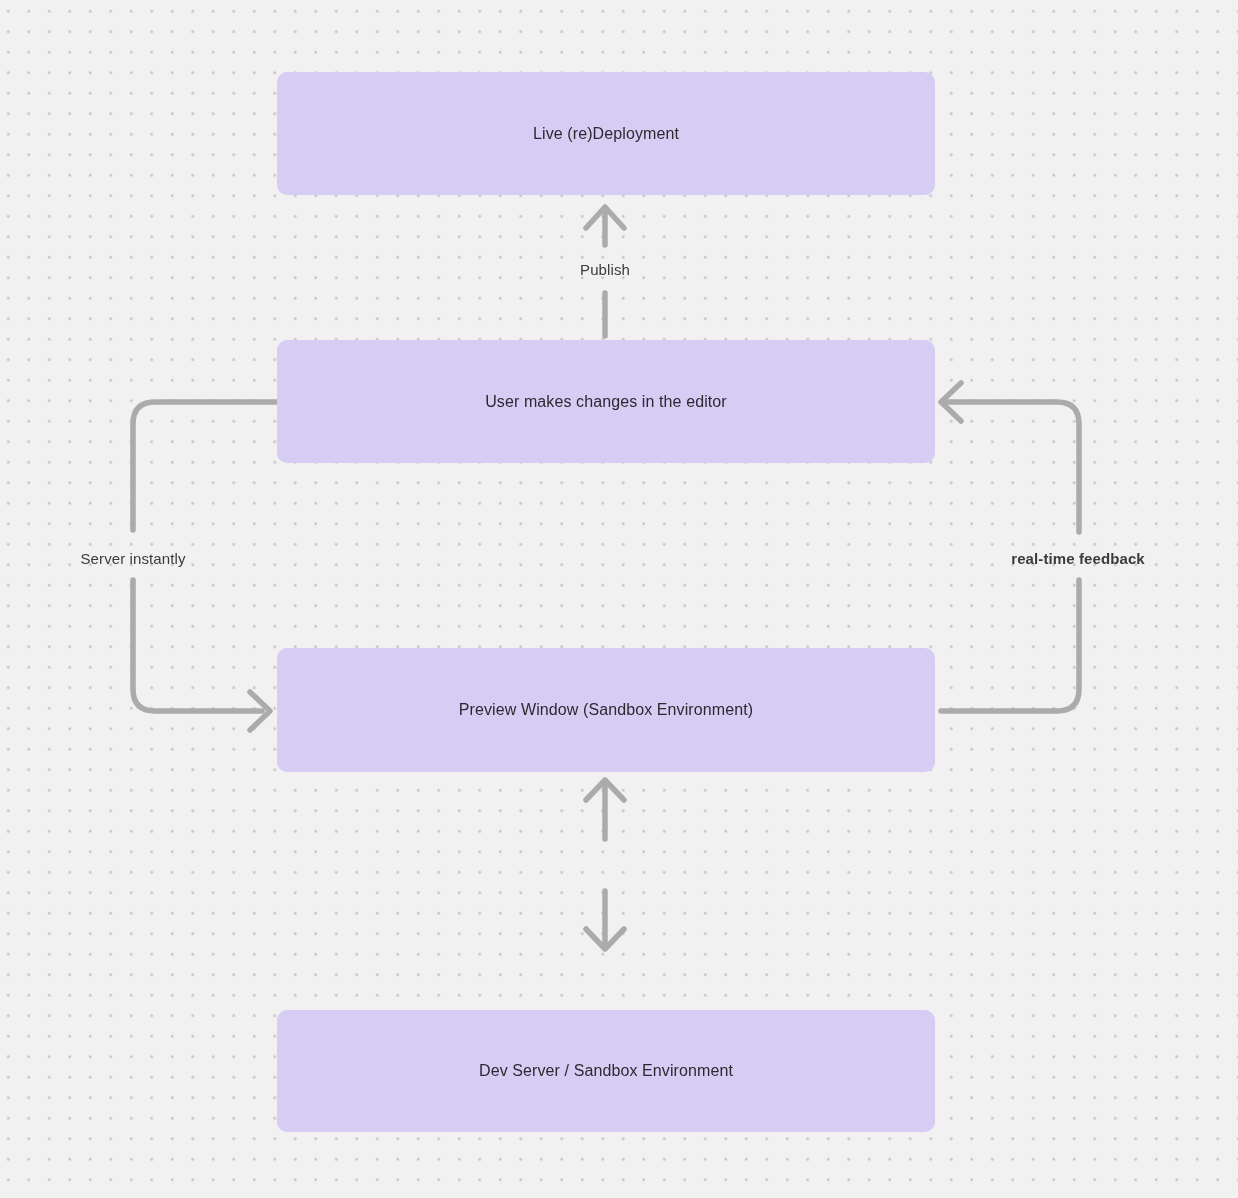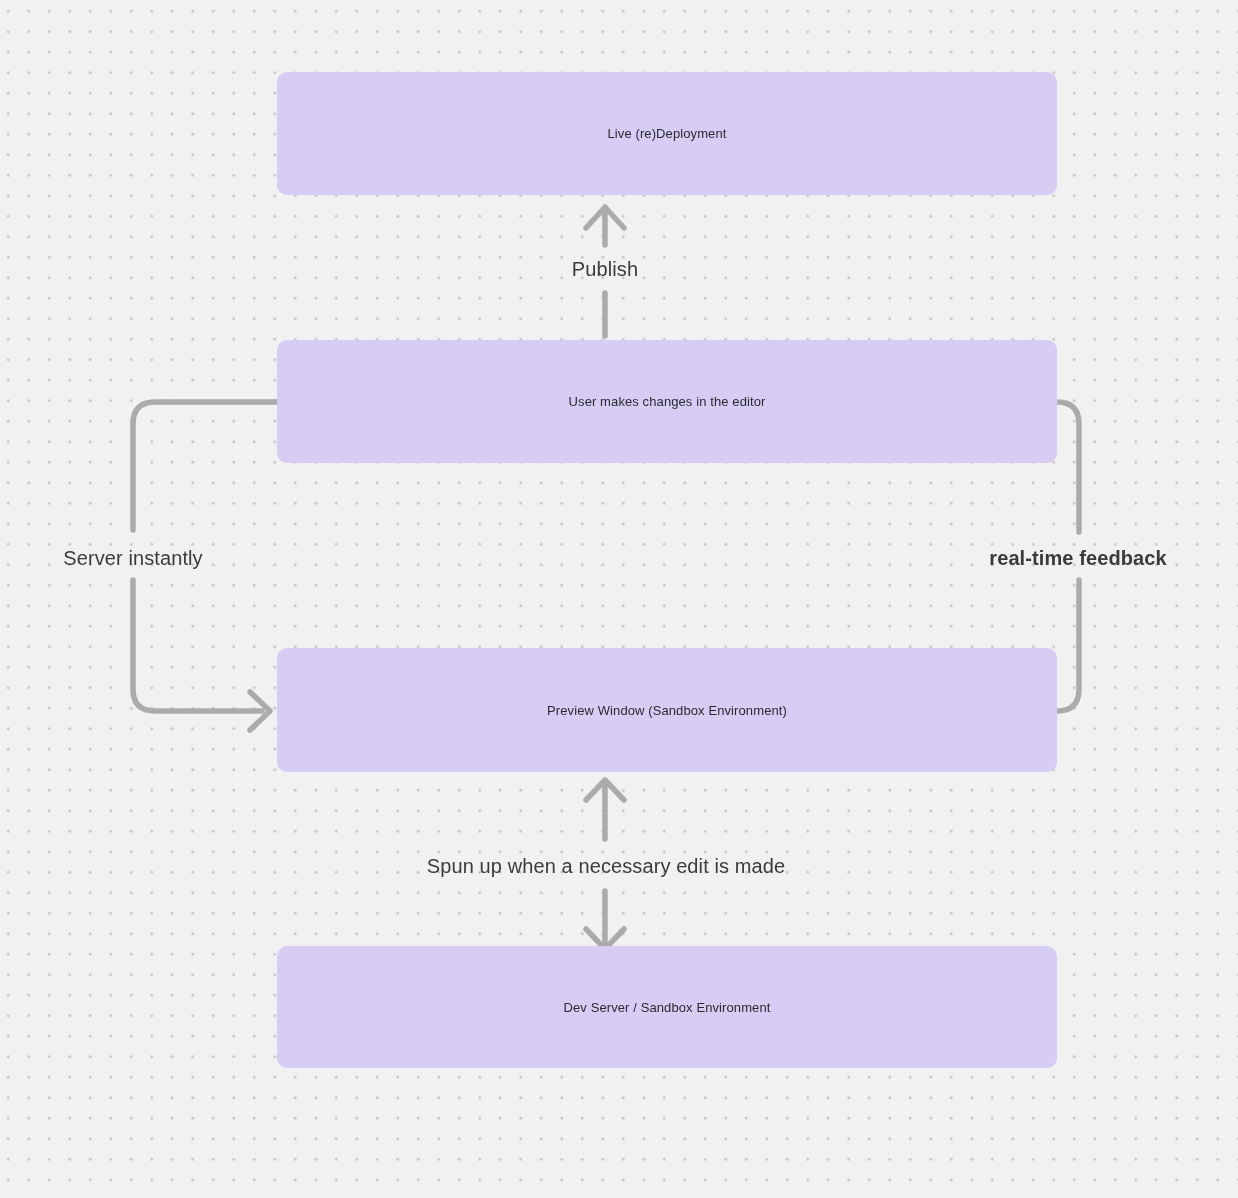--- a/index.html
+++ b/index.html
@@ -29,42 +29,42 @@
   svg.edges path {
     fill: none;
     stroke: #ababab;
     stroke-width: 5.5;
     stroke-linecap: round;
     stroke-linejoin: round;
   }
   .node {
     position: absolute;
     left: 277px;
-    width: 780px;
+    width: 658px;
     height: 123px;
     background: #d7cdf4;
     border-radius: 10px;
     display: flex;
     align-items: center;
     justify-content: center;
     color: #2a2a31;
-    font-size: 13px;
+    font-size: 16px;
     letter-spacing: 0.1px;
     cursor: default;
   }
   #node-live    { top: 72px; }
   #node-user    { top: 340px; }
   #node-preview { top: 648px; height: 124px; }
-  #node-dev     { top: 946px; height: 122px; }
+  #node-dev     { top: 1010px; height: 122px; }
   .edge-label {
     position: absolute;
     transform: translate(-50%, -50%);
     white-space: nowrap;
     color: #3b3b3e;
-    font-size: 20px;
+    font-size: 15px;
     letter-spacing: 0.1px;
   }
   #label-publish  { left: 605px;  top: 269px; }
   #label-updates  { left: 133px;  top: 558px; }
   #label-feedback { left: 1078px; top: 558px; font-weight: bold; }
   #label-spunup   { left: 606px;  top: 866px; }
 </style>
 </head>
 <body>
 
@@ -110,15 +110,14 @@
     <span>Preview Window (Sandbox Environment)</span>
   </div>
 
   <div class="node" id="node-dev">
     <span>Dev Server / Sandbox Environment</span>
   </div>
 
   <div class="edge-label" id="label-publish">Publish</div>
   <div class="edge-label" id="label-updates">Server instantly</div>
   <div class="edge-label" id="label-feedback">real-time feedback</div>
-  <div class="edge-label" id="label-spunup">Spun up when a necessary edit is made</div>
 
 </div>
 
 </body></html>

